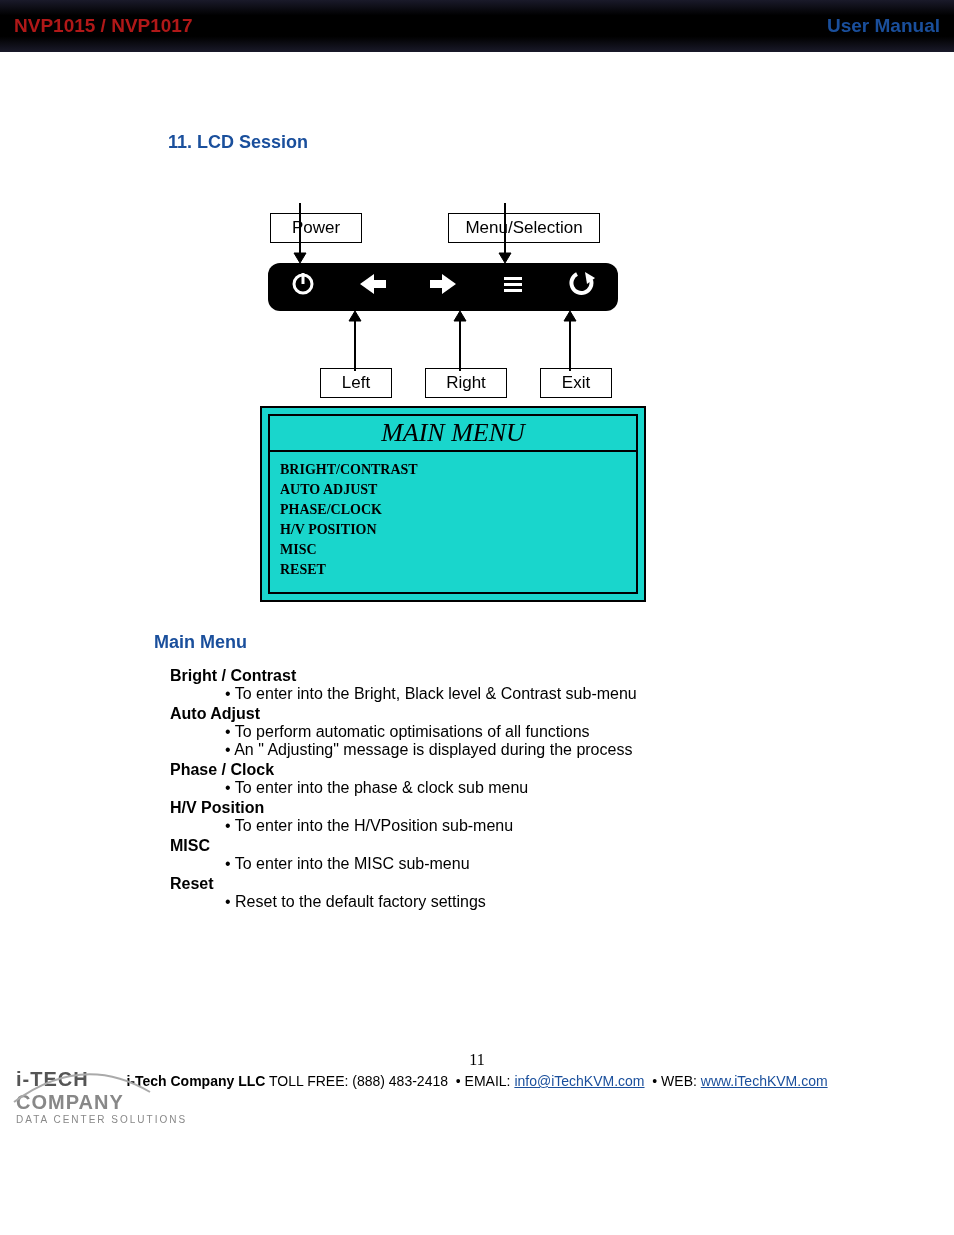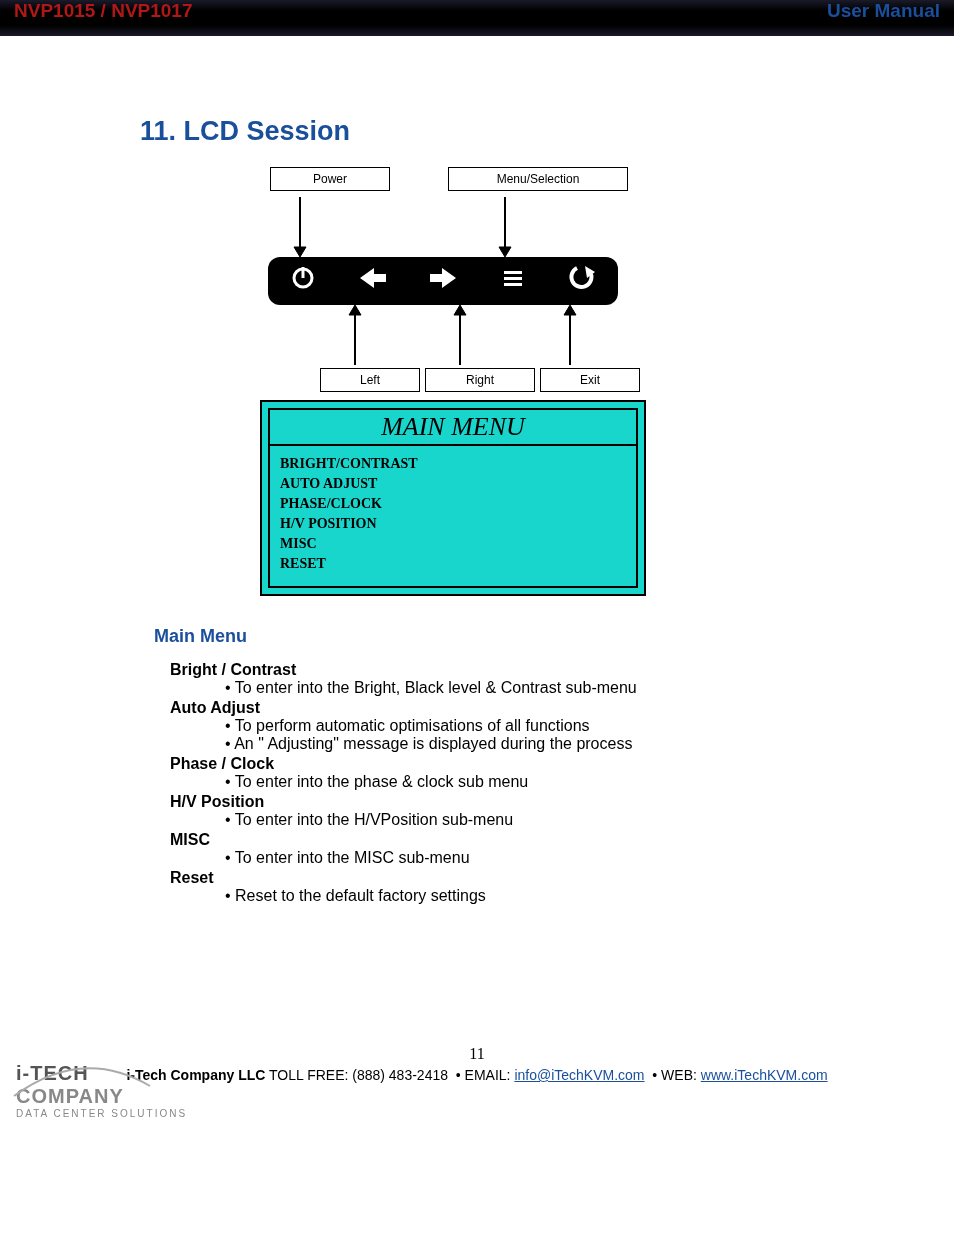--- a/index.html
+++ b/index.html
@@ -8,56 +8,59 @@
     background: #fff;
     width: 954px;
   }
   .header-bar {
     background: #000;
     background: linear-gradient(#1a1a2a, #000 30%, #000 70%, #1a1a2a);
     color: #fff;
     height: 36px;
     display: flex;
     justify-content: space-between;
-    padding: 0 14px;
+    align-items: center;
+    padding: 8px 14px;
     font-weight: bold;
     font-size: 19px;
   }
   .header-left { color: #b01818; }
   .header-right { color: #1a4f9c; margin-left: 44px; }
   .page {
     padding: 80px 100px 0 140px;
   }
   .section-title {
     color: #1a4f9c;
     font-weight: bold;
-    font-size: 27px;
+    font-size: 18px;
     margin-bottom: 20px;
+    margin-left: 28px;
   }
   .subsection-title {
     font-weight: bold;
     font-size: 19px;
     margin-bottom: 14px;
     margin-left: 14px;
   }
   
   .diagram {
     position: relative;
     width: 480px;
     height: 225px;
     margin-left: 120px;
   }
   .label-box {
     position: absolute;
     background: #fff;
     border: 1.5px solid #000;
     font-family: Arial, sans-serif;
-    font-size: 12px;
-    padding: 4px 24px;
-    text-align: center;
+    font-size: 17px;
+    padding: 4px 10px;
+    text-align: center;
+    margin-top: 40px;
   }
   .label-power { left: 10px; top: 0; width:70px;}
   .label-menu  { left: 188px; top: 0; width:130px;}
   .label-left  { left: 60px; bottom: 0; width:50px;}
   .label-right { left: 165px; bottom: 0; width:60px;}
   .label-exit  { left: 280px; bottom: 0; width:50px;}
   .button-strip {
     position: absolute;
     left: 8px; top: 90px;
     width: 350px; height: 48px;

